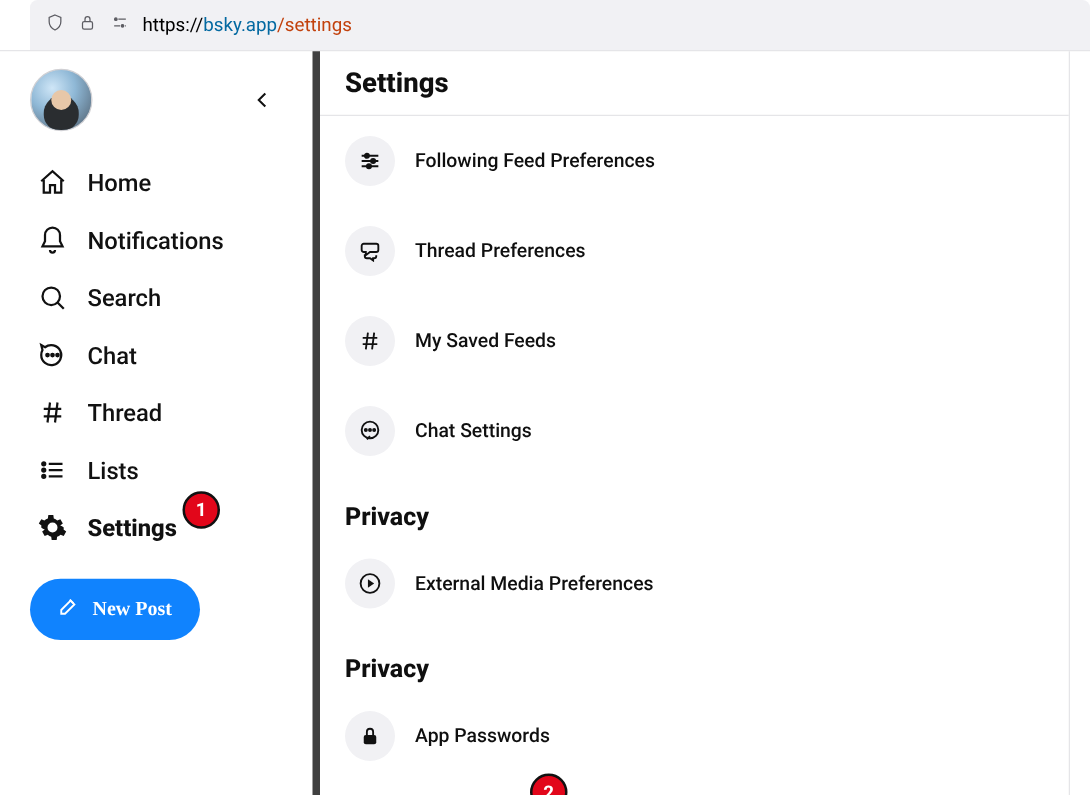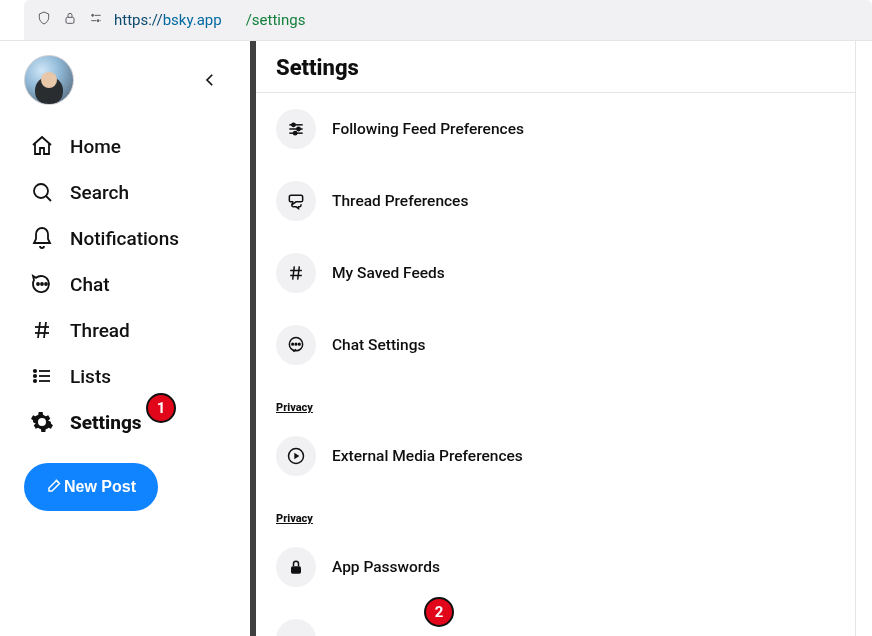--- a/index.html
+++ b/index.html
@@ -21,23 +21,23 @@
     padding: 0 12px;
     gap: 10px;
     color: #5c5c62;
     font-size: 15px;
     border-radius: 6px 6px 0 0;
     margin-left: 24px;
   }
   .url-bar .iconbox { display:flex; align-items:center; gap:10px; }
   .url-bar svg { width:16px; height:16px; stroke:#5c5c62; fill:none; stroke-width:1.5; }
   .url-text { flex:1; font-size:15px; }
-  .url-text .proto { color:#0c4a6e; }
+  .url-text .proto { color:#000000; }
   .url-text .host { color:#0369a1; }
-  .url-text .path { color:#15803d;margin-left:24px; }
+  .url-text .path { color:#c2410c; }
 
   
   .app {
     display: flex;
     height: calc(636px - 40px);
     border-top: 1px solid #e5e5e8;
   }
 
   
   .sidebar {
@@ -103,22 +103,24 @@
     margin-top: 18px;
     background:#1083fe;
     color:#fff;
     border:none;
     border-radius: 999px;
     padding: 13px 22px;
     font-size: 16px;
     font-weight:600;
     display:inline-flex;
     align-items:center;
+    gap:10px;
     cursor:pointer;
     align-self:flex-start;
+    font-family:Liberation Serif, serif;
   }
   .new-post svg { width:18px; height:18px; stroke:#fff; fill:none; stroke-width:2;}
 
   
   .anno-badge {
     position:absolute;
     width:30px; height:30px;
     border-radius:50%;
     background:#e2061a;
     border:2px solid #111;
@@ -139,24 +141,23 @@
   .main-header {
     padding: 14px 20px 12px 20px;
     border-bottom: 1px solid #e5e5e8;
   }
   .main-header h1 {
     font-size: 22px;
     font-weight: 800;
   }
 
   .section-title {
-    font-size:11px;
+    font-size:20px;
     font-weight:800;
     padding: 20px 20px 6px 20px;
-    text-decoration: underline;
   }
 
   .settings-list { list-style:none; }
   .settings-item {
     display:flex; align-items:center; gap:16px;
     padding: 16px 20px;
     cursor:pointer;
     position:relative;
     text-align:right;
   }
@@ -218,34 +219,34 @@
           <svg viewBox="0 0 24 24">
               <path d="M3 11l9-8 9 8"></path>
               <path d="M5 10v10h5v-6h4v6h5V10"></path>
             </svg>
         </span>
         <span>Home</span>
       </li>
       <li class="nav-item">
         <span class="nav-icon">
           <svg viewBox="0 0 24 24">
+              <path d="M6 8a6 6 0 1 1 12 0v5l2 4H4l2-4V8z"></path>
+              <path d="M10 20a2 2 0 0 0 4 0"></path>
+            </svg>
+        </span>
+        <span>Notifications</span>
+      </li>
+      <li class="nav-item">
+        <span class="nav-icon">
+          <svg viewBox="0 0 24 24">
               <circle cx="11" cy="11" r="7"></circle>
               <line x1="21" y1="21" x2="16" y2="16"></line>
             </svg>
         </span>
         <span>Search</span>
-      </li>
-      <li class="nav-item">
-        <span class="nav-icon">
-          <svg viewBox="0 0 24 24">
-              <path d="M6 8a6 6 0 1 1 12 0v5l2 4H4l2-4V8z"></path>
-              <path d="M10 20a2 2 0 0 0 4 0"></path>
-            </svg>
-        </span>
-        <span>Notifications</span>
       </li>
       <li class="nav-item">
         <span class="nav-icon">
           <svg viewBox="0 0 24 24">
               <path d="M21 12a8 8 0 1 1-3-6.2L21 4l-1 4A8 8 0 0 1 21 12z" transform="scale(-1,1) translate(-24,0)"></path>
               <circle cx="8" cy="12" r="1" fill="#111"></circle>
               <circle cx="12" cy="12" r="1" fill="#111"></circle>
               <circle cx="16" cy="12" r="1" fill="#111"></circle>
             </svg>
         </span>

